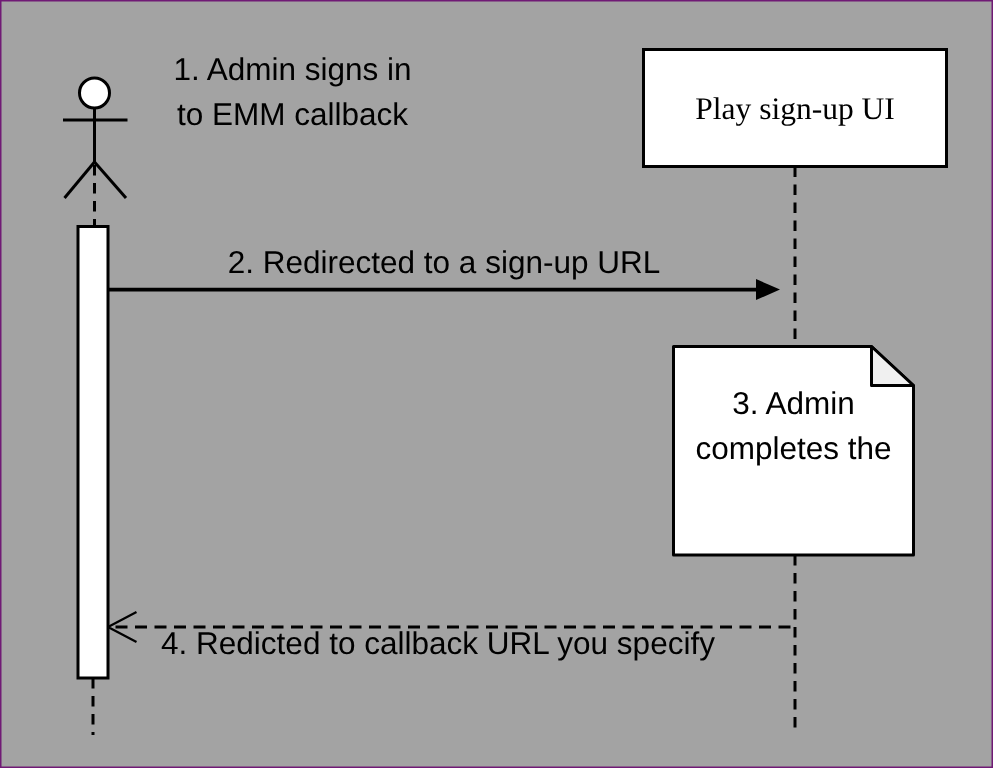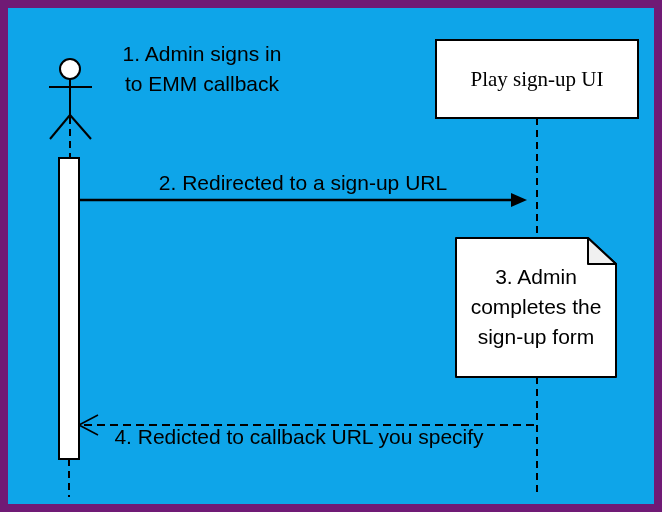--- a/index.html
+++ b/index.html
@@ -5,22 +5,22 @@
   html, body {
     margin: 0;
     padding: 0;
     background: #ffffff;
   }
   .canvas {
     position: relative;
     width: 662px;
     height: 512px;
     box-sizing: border-box;
-    border: 8px solid #701a75;
-    background: #0ea5e9;
+    border: 1px solid #701a75;
+    background: #a3a3a3;
     font-family: "Liberation Sans", sans-serif;
     overflow: hidden;
   }
   .canvas svg {
     position: absolute;
     top: 0;
     left: 0;
   }
   .label {
     position: absolute;
@@ -83,18 +83,17 @@
     <div>to EMM callback</div>
   </div>
 
   <div class="label object-box-label" style="left:428px; top:32px; width:202px; height:78px;">Play sign-up UI</div>
 
   <div class="label" style="left:95px; top:160px; width:400px;">2. Redirected to a sign-up URL</div>
 
   <div class="label" style="left:448px; top:254px; width:160px;">
     <div>3. Admin</div>
     <div>completes the</div>
-    <div>sign-up form</div>
   </div>
 
   <div class="label" style="left:91px; top:387px; width:400px;margin-top:27px;">4. Redicted to callback URL you specify</div>
 
 </div>
 
 </body></html>

